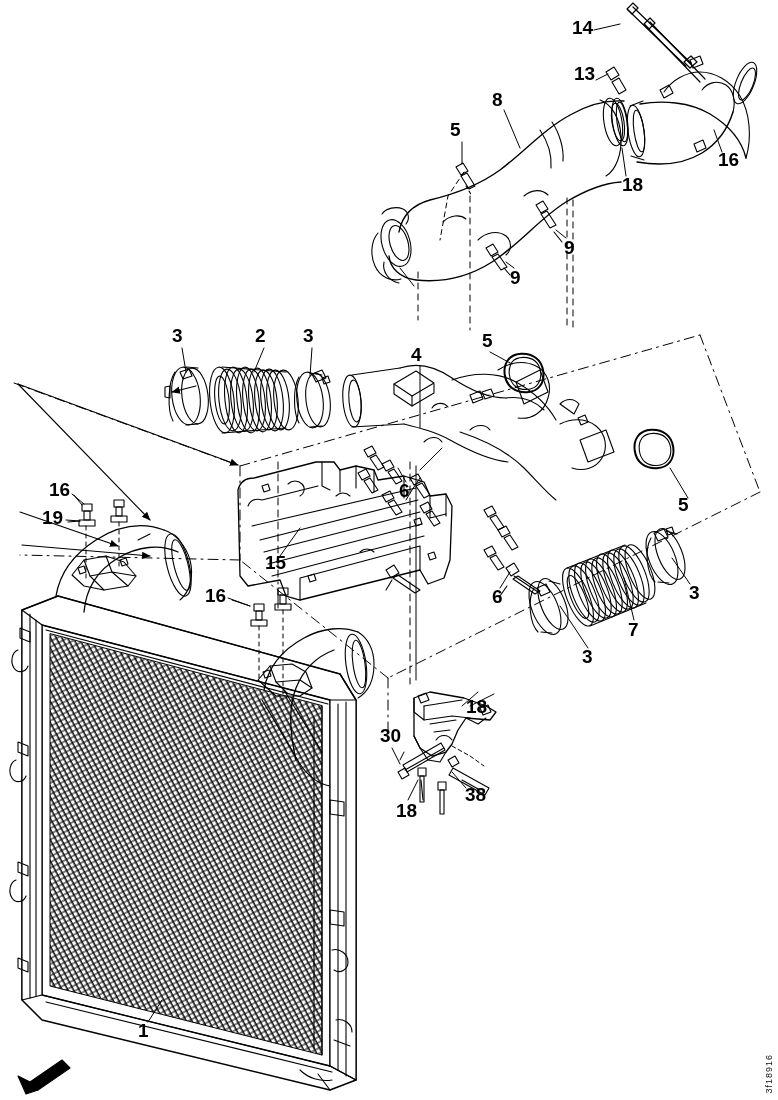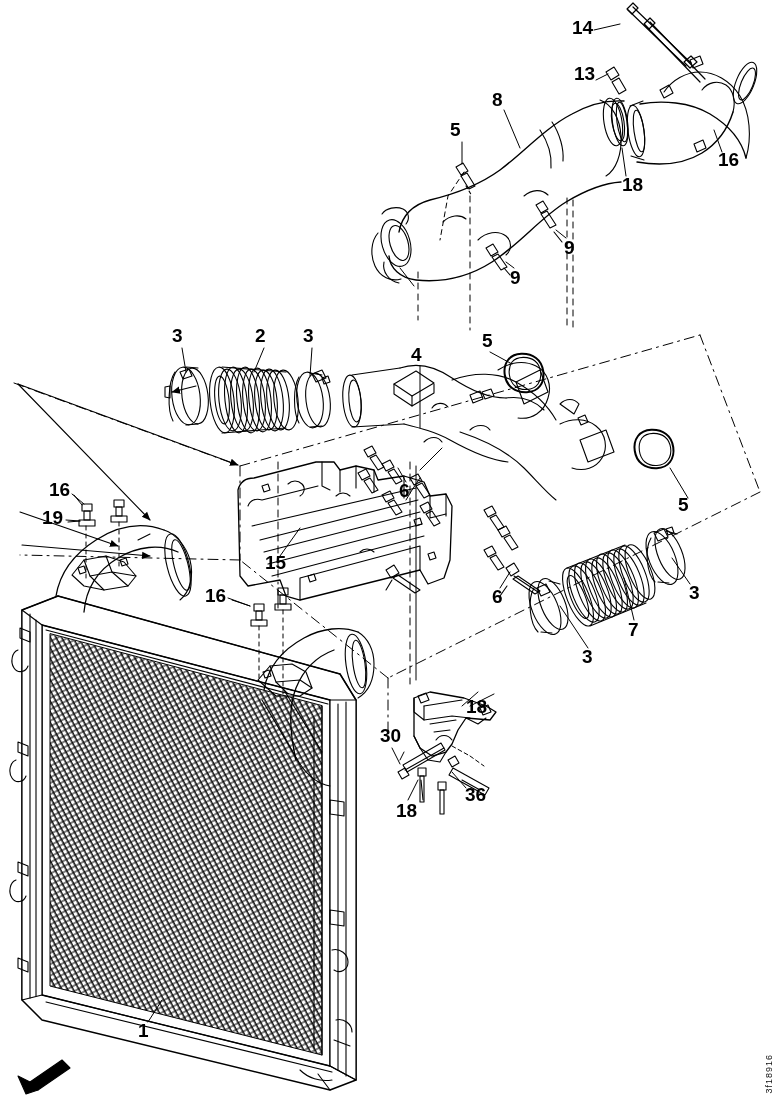--- a/index.html
+++ b/index.html
@@ -555,19 +555,19 @@
     <span class="cal" style="left:265px;top:553px">15</span>
     <span class="cal" style="left:205px;top:586px">16</span>
     <span class="cal" style="left:399px;top:481px">6</span>
     <span class="cal" style="left:492px;top:587px">6</span>
     <span class="cal" style="left:582px;top:647px">3</span>
     <span class="cal" style="left:628px;top:620px">7</span>
     <span class="cal" style="left:689px;top:583px">3</span>
     <span class="cal" style="left:466px;top:697px">18</span>
     <span class="cal" style="left:380px;top:726px">30</span>
     <span class="cal" style="left:396px;top:801px">18</span>
-    <span class="cal" style="left:465px;top:785px">36</span>
+    <span class="cal" style="left:465px;top:785px">38</span>
     <span class="cal" style="left:138px;top:1021px">1</span>
   </div>
 
   <div class="drawid">3f18916</div>
 
 </div>
 
 </body></html>

